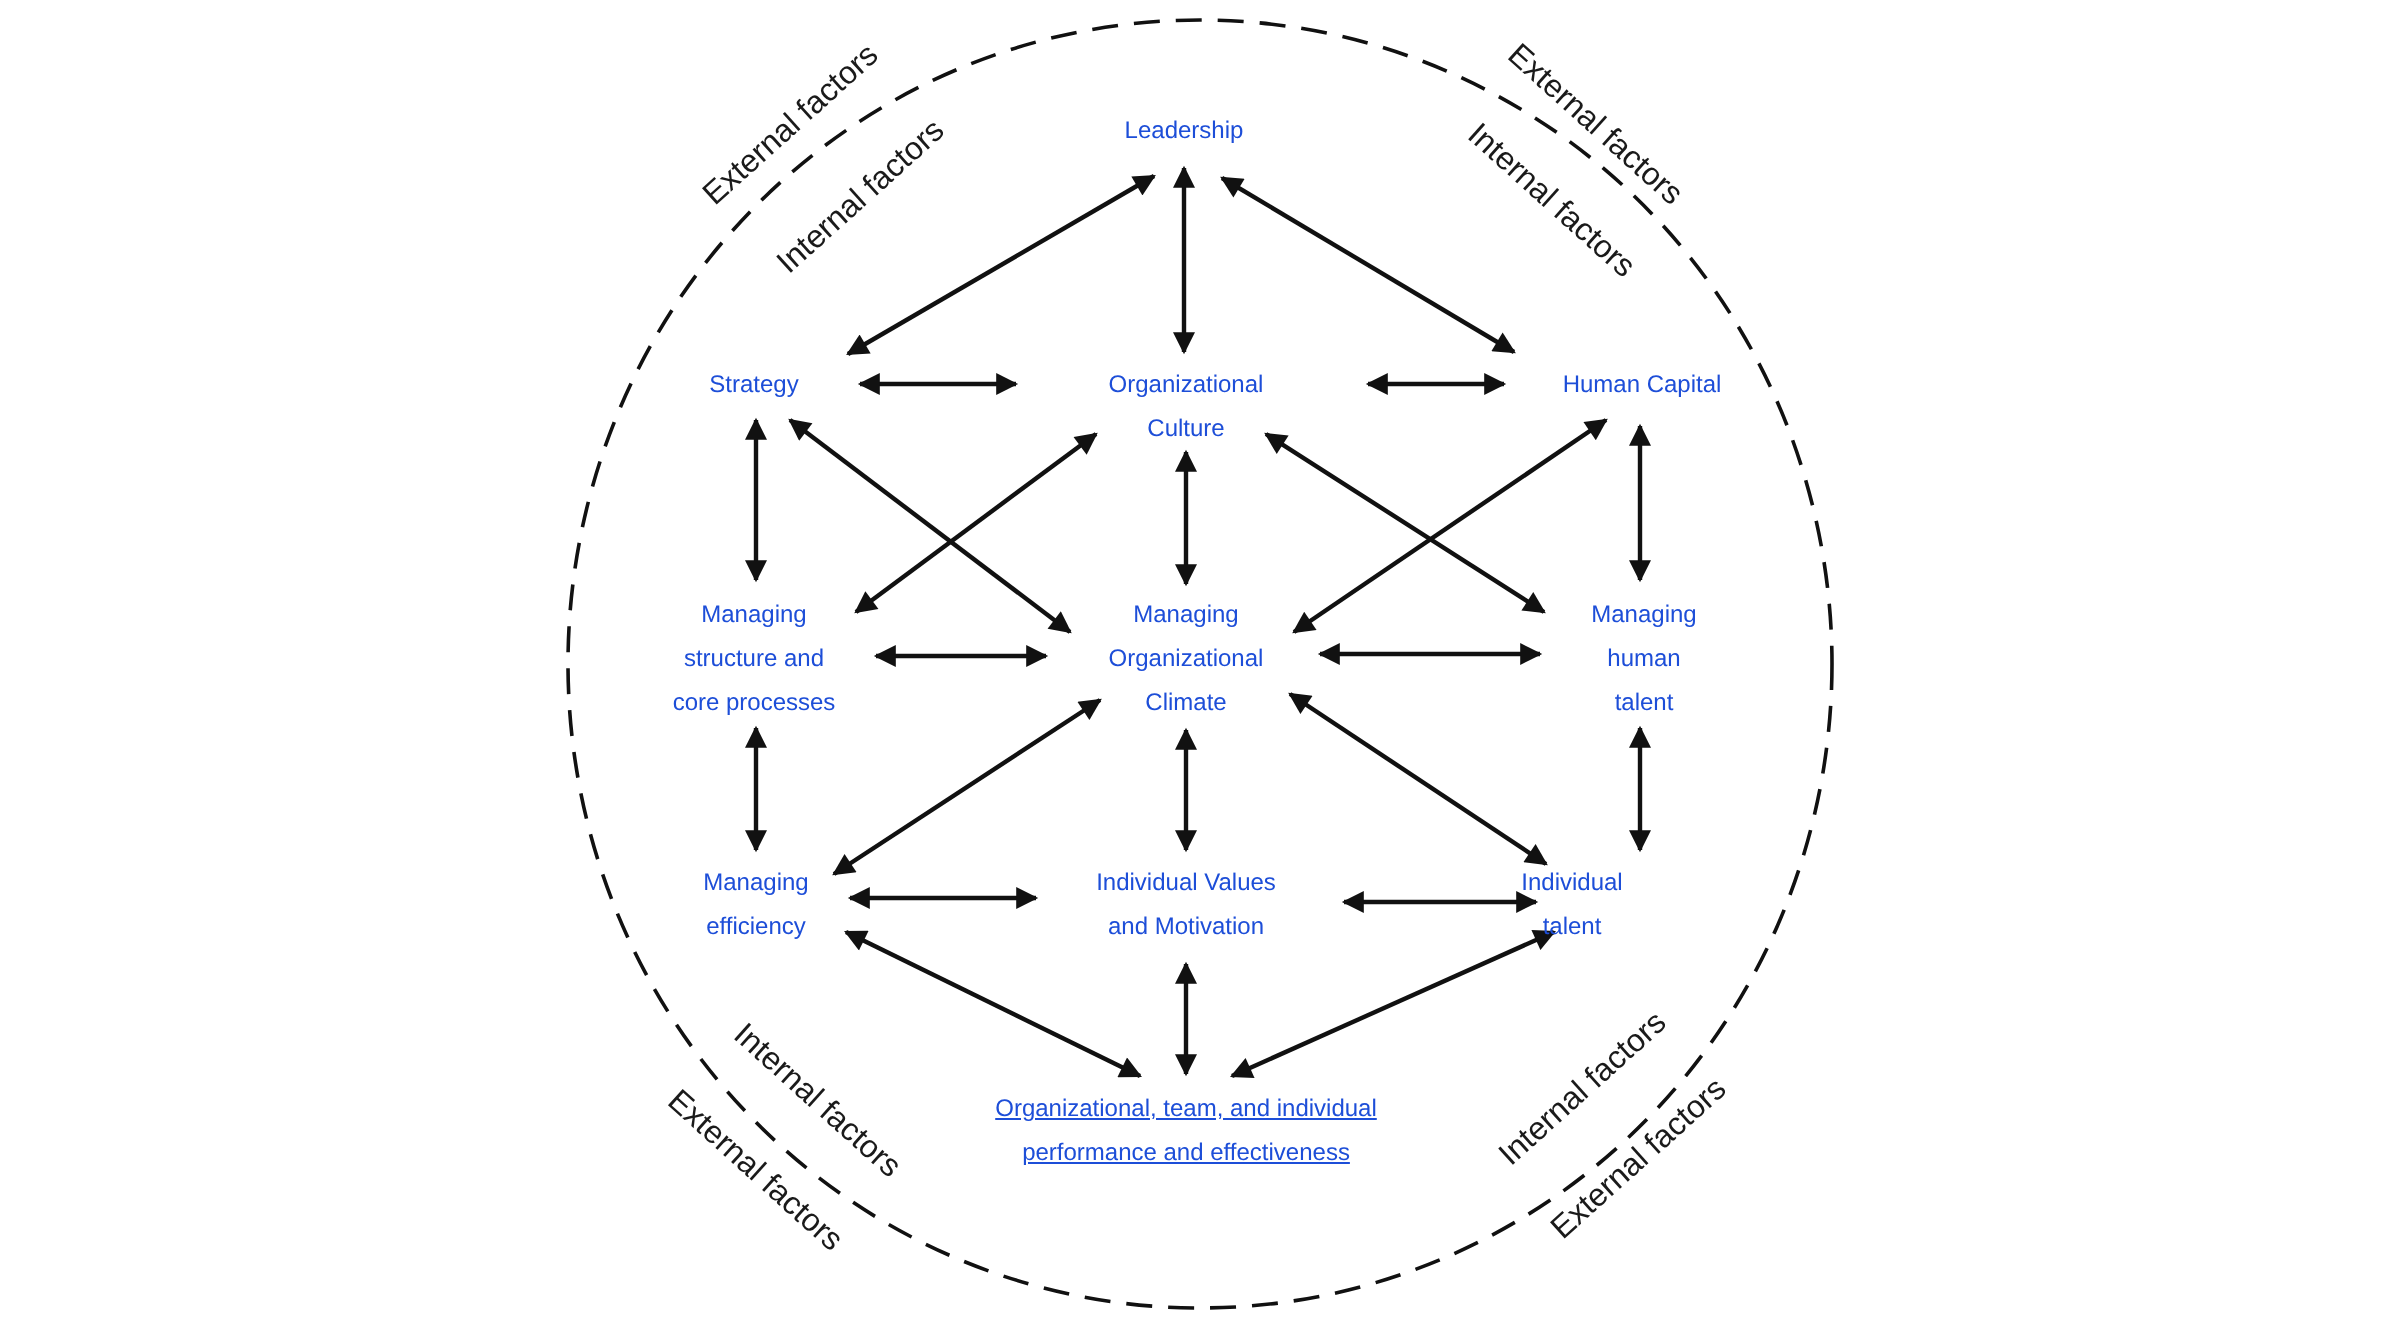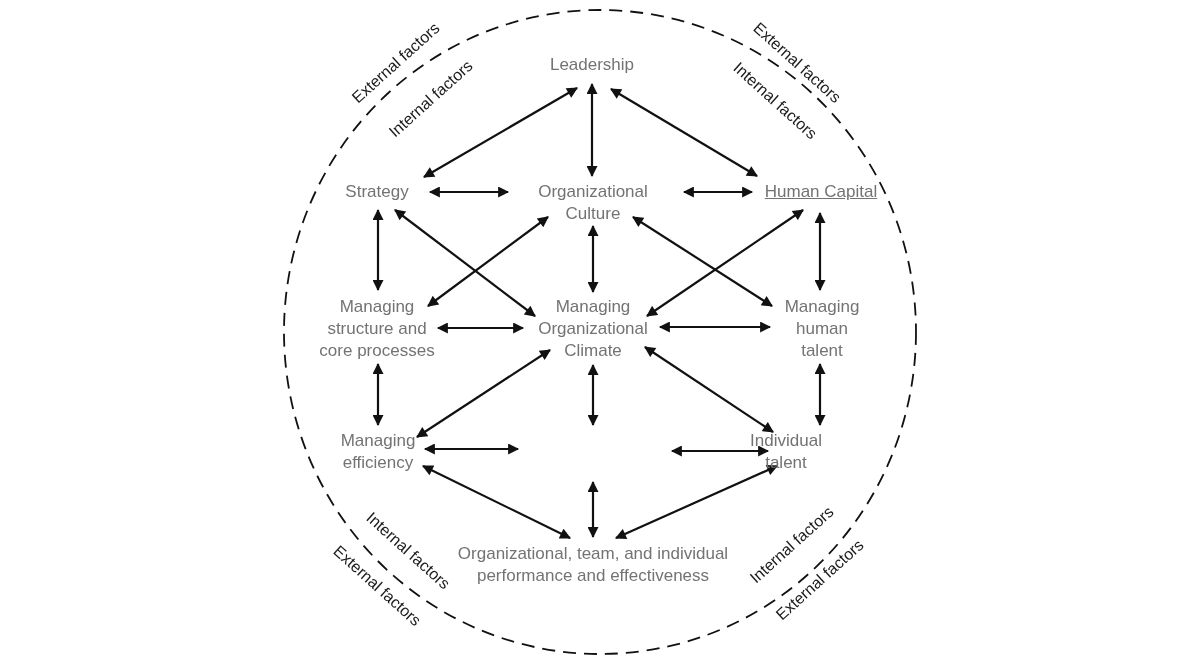--- a/index.html
+++ b/index.html
@@ -15,23 +15,23 @@
   #edge-layer {
     position: absolute;
     left: 0; top: 0;
     width: 1200px; height: 664px;
   }
   .node-label {
     position: absolute;
     transform: translate(-50%, -50%);
     white-space: pre-line;
     text-align: center;
-    font-size: 17px;
+    font-size: 12px;
     line-height: 22px;
-    color: #737373;
+    color: #1d4ed8;
   }
   .boundary-label {
     position: absolute;
     white-space: nowrap;
     font-size: 16px;
     color: #1a1a1a;
   }
 </style>
 </head>
 <body>
@@ -70,35 +70,37 @@
         <line x1="423" y1="466" x2="570" y2="538" stroke="#111111" stroke-width="2.2" marker-end="url(#ah)" marker-start="url(#ah)"></line>
         <line x1="593" y1="482" x2="593" y2="537" stroke="#111111" stroke-width="2.2" marker-end="url(#ah)" marker-start="url(#ah)"></line>
         <line x1="777" y1="466" x2="616" y2="538" stroke="#111111" stroke-width="2.2" marker-end="url(#ah)" marker-start="url(#ah)"></line>
       </g>
   </svg>
 
   <div class="node-label" style="left:592px; top:65px;">Leadership</div>
   <div class="node-label" style="left:377px; top:192px;">Strategy</div>
   <div class="node-label" style="left:593px; top:203px;">Organizational
 Culture</div>
-  <div class="node-label" style="left:821px; top:192px;text-decoration:underline;">Human Capital</div>
+  <div class="node-label" style="left:821px; top:192px;">Human Capital</div>
   <div class="node-label" style="left:377px; top:329px;">Managing
 structure and
 core processes</div>
   <div class="node-label" style="left:593px; top:329px;">Managing
 Organizational
 Climate</div>
   <div class="node-label" style="left:822px; top:329px;">Managing
 human
 talent</div>
   <div class="node-label" style="left:378px; top:452px;">Managing
 efficiency</div>
+  <div class="node-label" style="left:593px; top:452px;">Individual Values
+and Motivation</div>
   <div class="node-label" style="left:786px; top:452px;">Individual
 talent</div>
-  <div class="node-label" style="left:593px; top:565px;">Organizational, team, and individual
+  <div class="node-label" style="left:593px; top:565px;text-decoration:underline;">Organizational, team, and individual
 performance and effectiveness</div>
 
   <div class="boundary-label" style="left:396px; top:63px;  transform:translate(-50%,-50%) rotate(-42deg);">External factors</div>
   <div class="boundary-label" style="left:431px; top:99px;  transform:translate(-50%,-50%) rotate(-42deg);">Internal factors</div>
   <div class="boundary-label" style="left:797px; top:63px;  transform:translate(-50%,-50%) rotate(42deg);">External factors</div>
   <div class="boundary-label" style="left:775px; top:101px; transform:translate(-50%,-50%) rotate(42deg);">Internal factors</div>
   <div class="boundary-label" style="left:408px; top:551px; transform:translate(-50%,-50%) rotate(42deg);">Internal factors</div>
   <div class="boundary-label" style="left:377px; top:586px; transform:translate(-50%,-50%) rotate(42deg);">External factors</div>
   <div class="boundary-label" style="left:792px; top:545px; transform:translate(-50%,-50%) rotate(-42deg);">Internal factors</div>
   <div class="boundary-label" style="left:820px; top:580px; transform:translate(-50%,-50%) rotate(-42deg);">External factors</div>

